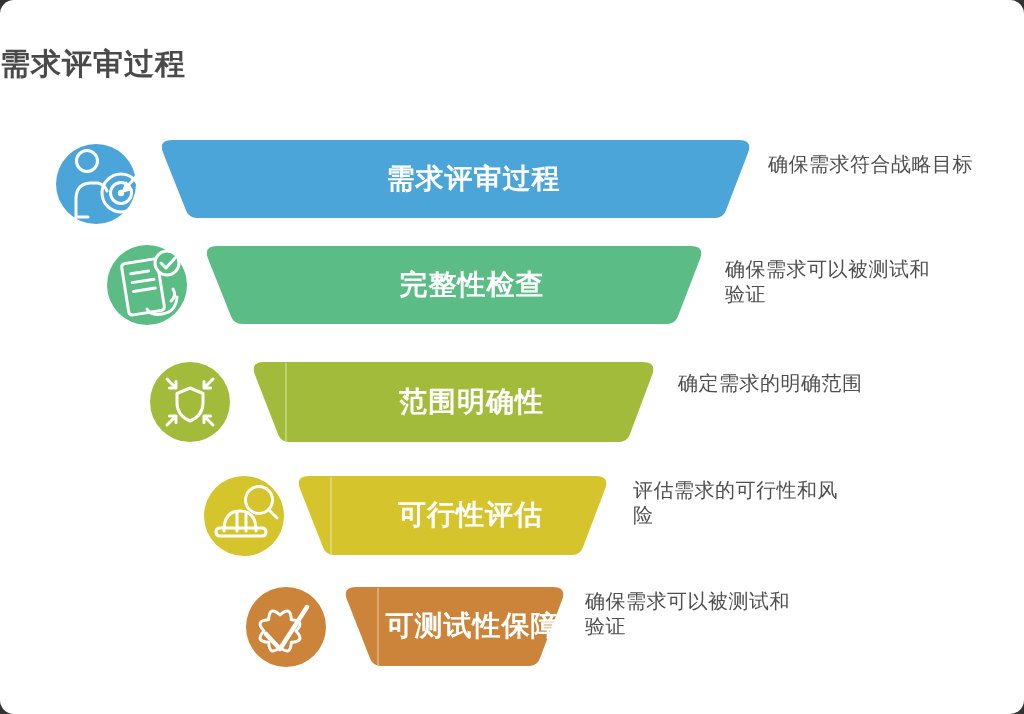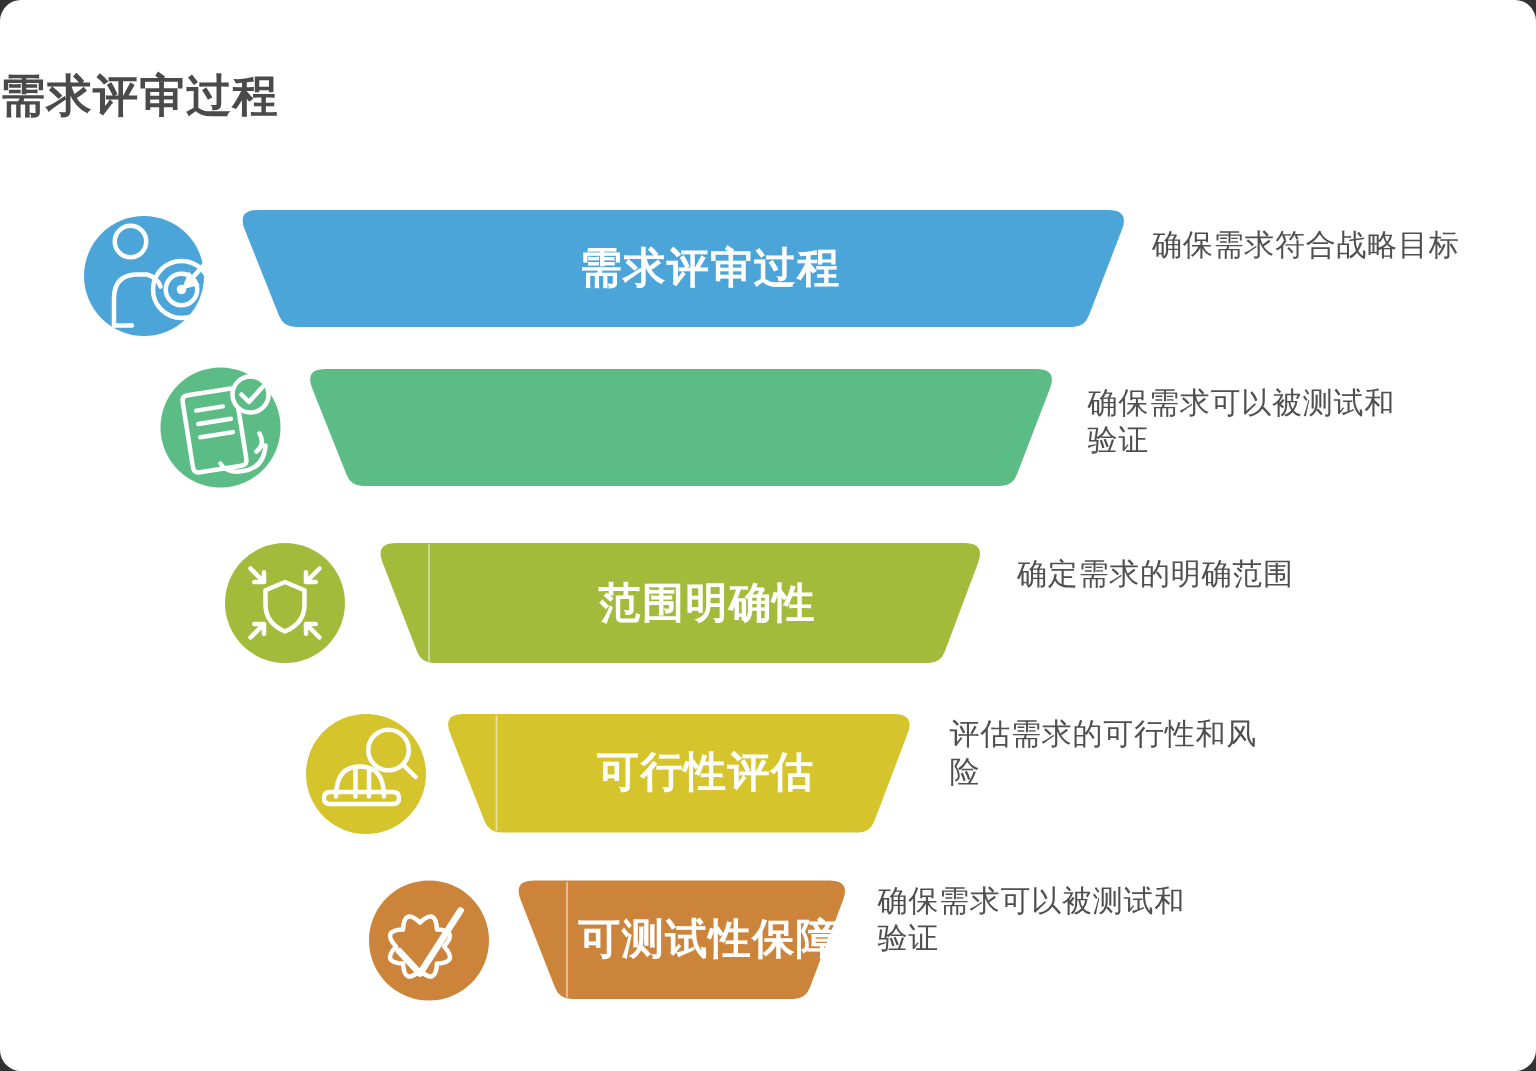--- a/index.html
+++ b/index.html
@@ -75,20 +75,21 @@
       <path d="M356,587 L553,587 Q567,587 562.0298468202797,600.0880700399301 L539.8400875312688,658.5211028343257 Q537,666 529,666 L381,666 Q373,666 370.07769781821673,658.5528428270685 L347.1140288181207,600.0325250526301 Q342,587 356,587 Z" fill="#CB8439"></path>
       <line x1="378" y1="588" x2="378" y2="665" stroke="rgba(255,255,255,0.5)" stroke-width="1.2"></line>
       <circle cx="286" cy="627" r="40" fill="#CB8439"></circle>
       <g stroke="#fff" stroke-width="3" fill="none" stroke-linecap="round" stroke-linejoin="round">
         <path d="M280.0,615.0 Q290.7,605.1 291.3,619.7 Q305.9,620.3 296.0,631.0 Q305.9,641.7 291.3,642.3 Q290.7,656.9 280.0,647.0 Q269.3,656.9 268.7,642.3 Q254.1,641.7 264.0,631.0 Q254.1,620.3 268.7,619.7 Q269.3,605.1 280.0,615.0 Z"></path>
         <path d="M266,634 L280,649 L307,607" stroke-width="4.5"></path>
       </g>
     </svg>
 
   <div class="bar-label l0">需求评审过程</div>
+  <div class="bar-label l1">完整性检查</div>
   <div class="bar-label l3">可行性评估</div>
   <div class="bar-label l2">范围明确性</div>
   <div class="bar-label l4">可测试性保障</div>
 
   <div class="desc d0">确保需求符合战略目标</div>
   <div class="desc d1">确保需求可以被测试和验证</div>
   <div class="desc d2">确定需求的明确范围</div>
   <div class="desc d3">评估需求的可行性和风险</div>
   <div class="desc d4">确保需求可以被测试和验证</div>
 </div>

